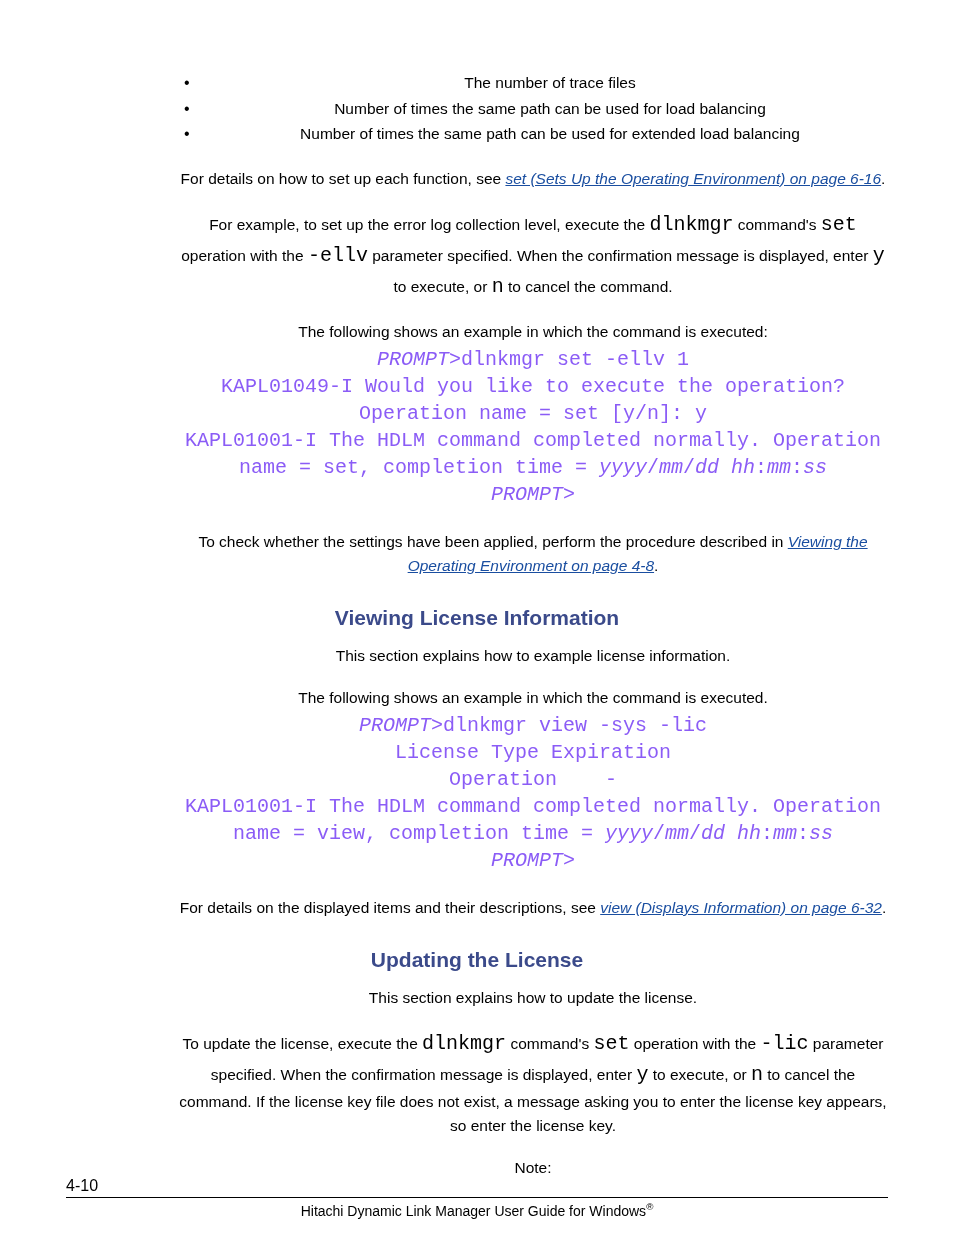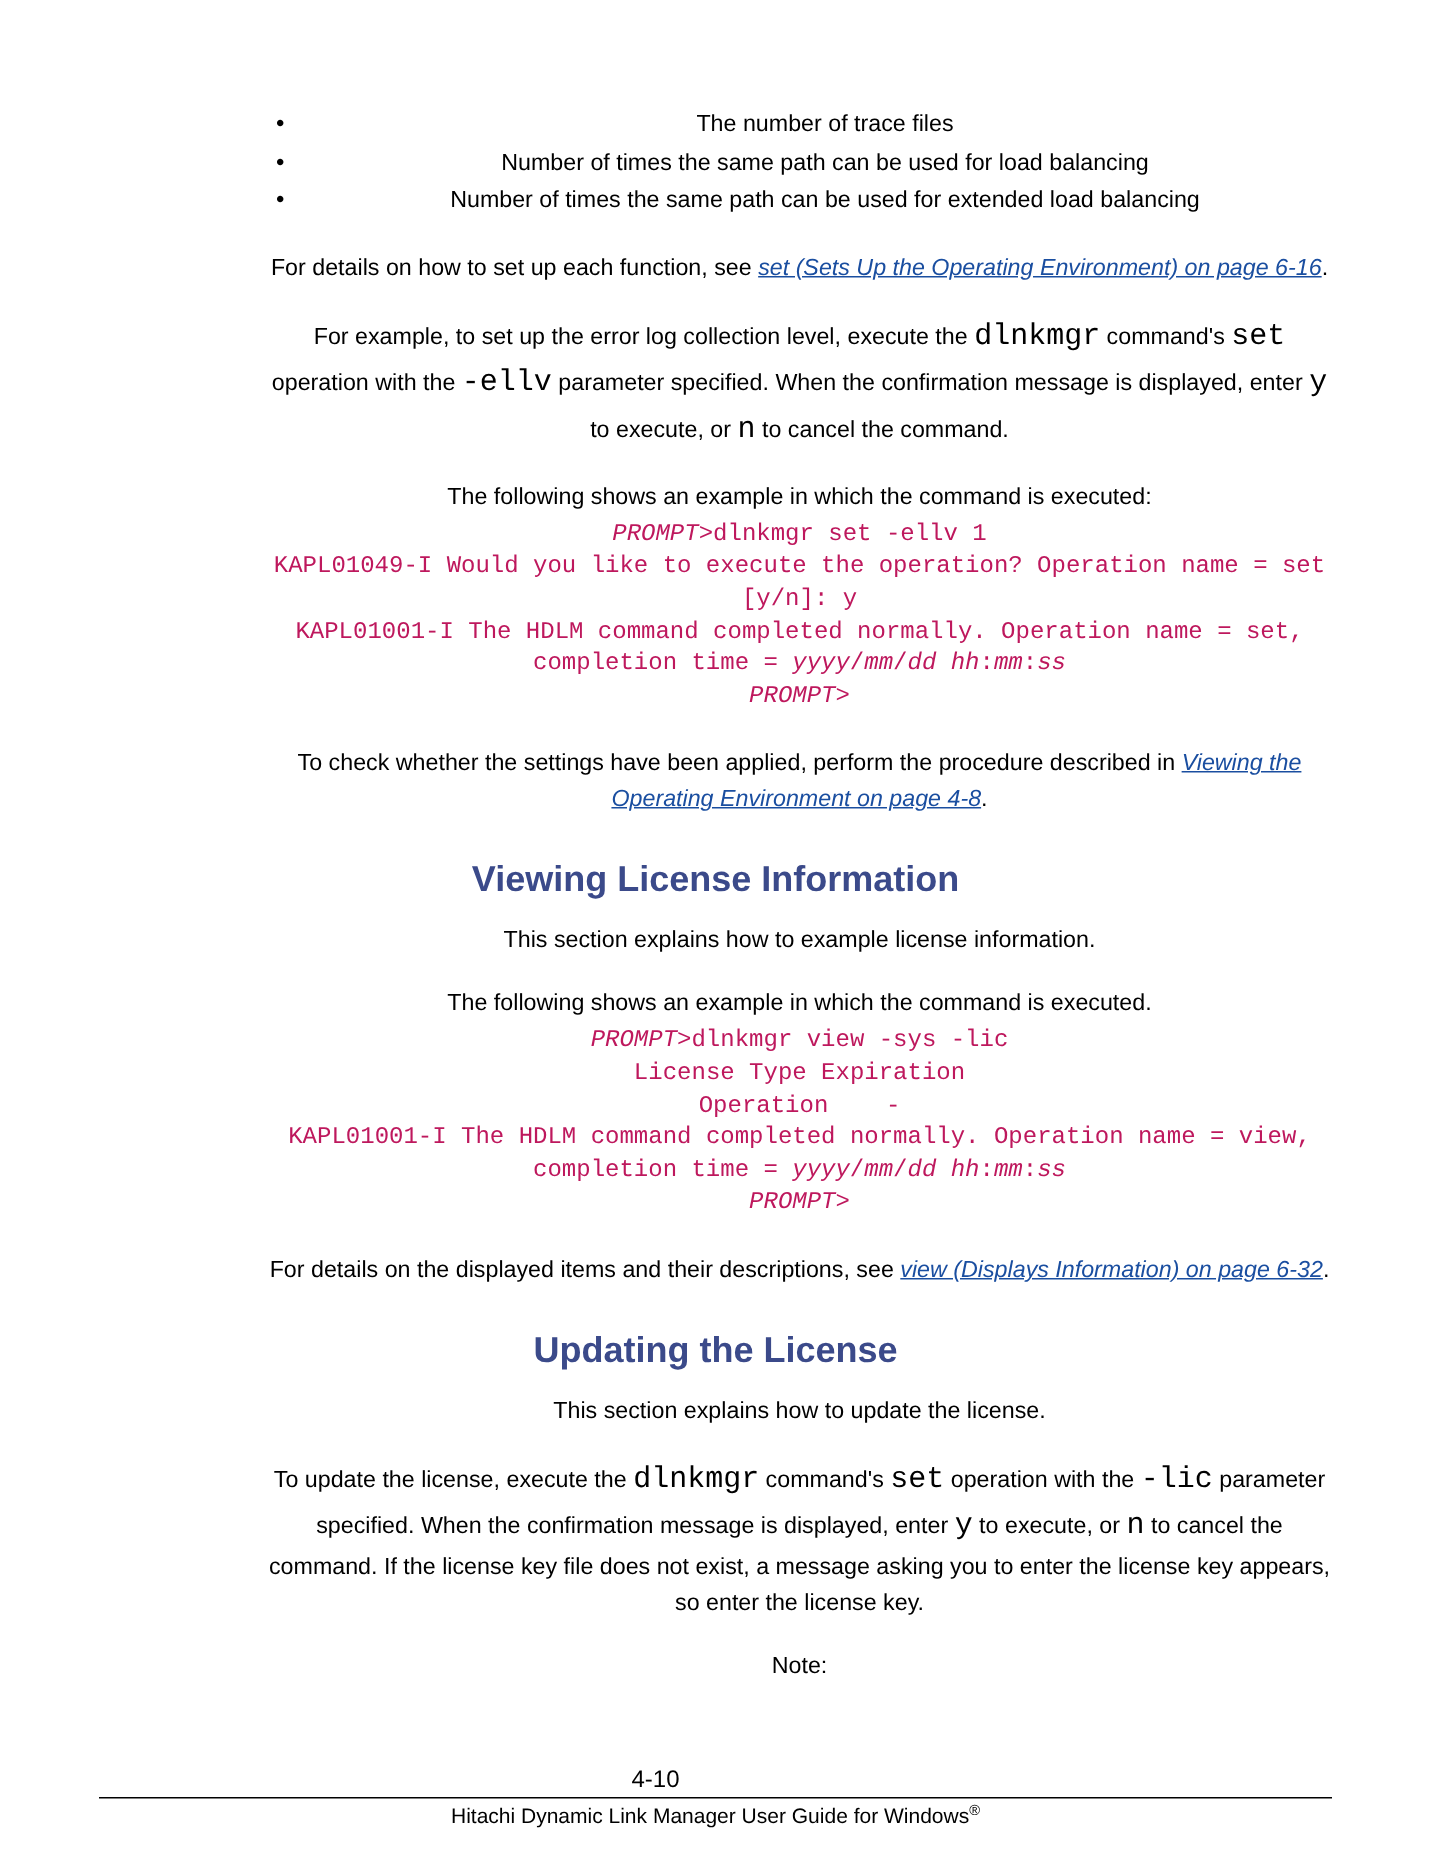--- a/index.html
+++ b/index.html
@@ -52,46 +52,45 @@
     color: #1a4ea0;
     text-decoration: underline;
     font-style: italic;
   }
   .code-inline {
     font-family: "Courier New", monospace;
     font-size: 20px;
   }
   pre.code {
     font-family: "Courier New", monospace;
-    font-size: 16px;
+    font-size: 20px;
     line-height: 1.35;
     margin: 0 0 22px 0;
     white-space: pre-wrap;
-    color: #be185d;
+    color: #8b5cf6;
   }
   pre.code .italic { font-style: italic; }
   h2.section {
     color: #3b4a8a;
-    font-size: 24px;
+    font-size: 21px;
     font-weight: bold;
     margin: 28px 0 14px 0;
   }
   .footer {
     position: absolute;
     bottom: 0;
     left: 0;
     width: 954px;
     padding: 0 66px 16px 66px;
   }
   .footer-top {
     display: flex;
     align-items: baseline;
     border-bottom: 1px solid #000;
     padding-bottom: 2px;
-    justify-content: center;
   }
   .page-num {
     font-size: 16px;
     width: 112px;
   }
   .footer-center {
     flex: 1;
     text-align: center;
     font-size: 14.5px;
   }

